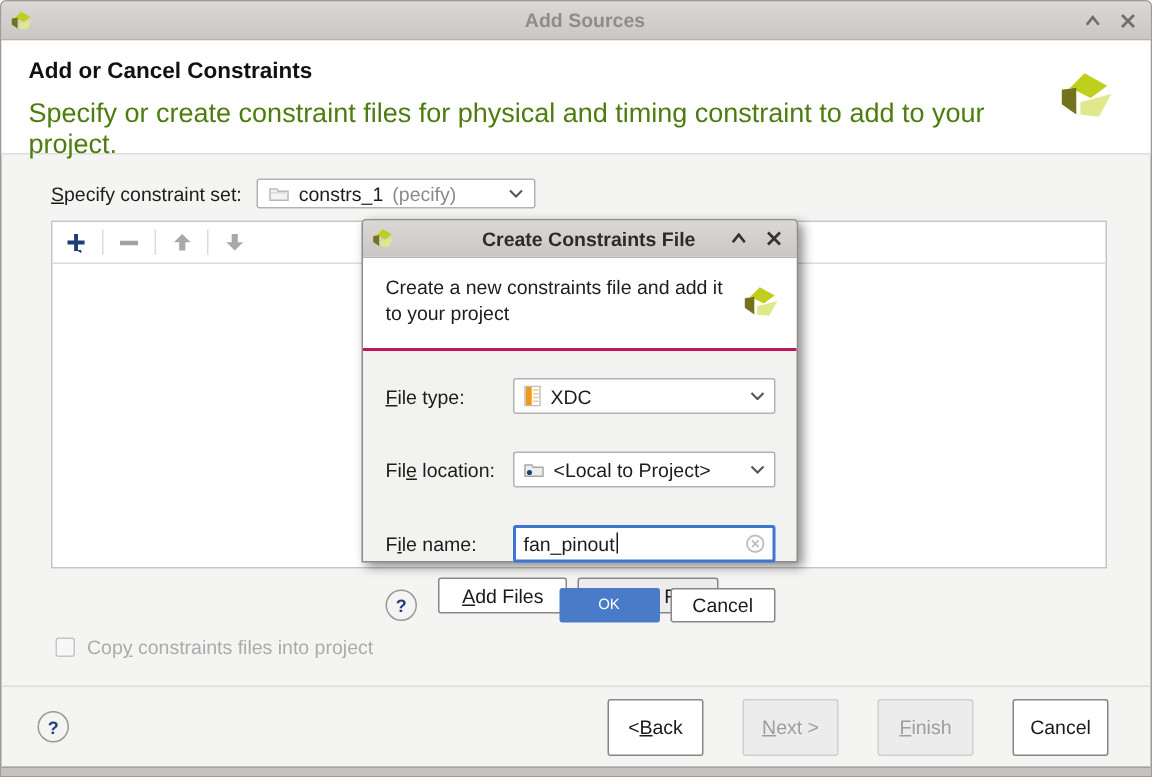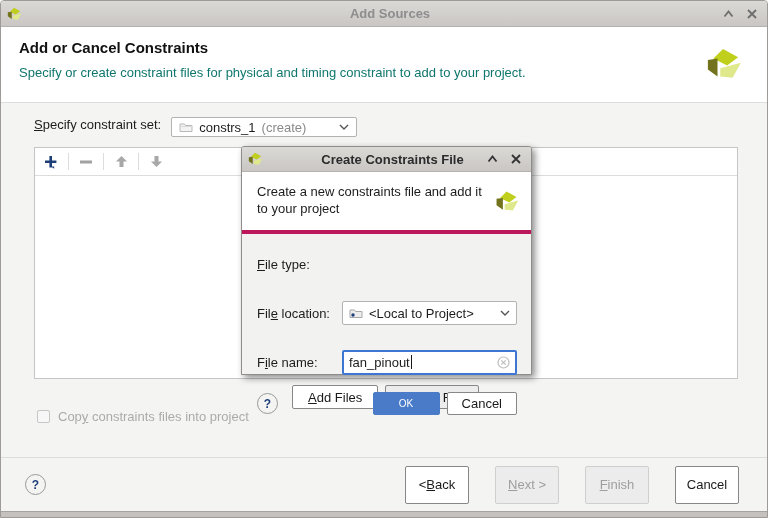--- a/index.html
+++ b/index.html
@@ -46,27 +46,27 @@
   
   .header {
     height: 76px; flex: 0 0 76px;
     background: #ffffff;
     border-bottom: 1px solid #dcdcdc;
     display: flex; align-items: flex-start;
     padding: 12px 22px 0 18px;
   }
   .header-text { flex: 1; }
   .header-title { font-size: 15px; font-weight: bold; margin-bottom: 9px; color: #111; }
-  .header-sub { font-size: 13px; color: #0f766e; }
+  .header-sub { font-size: 18px; color: #4d7c0f; }
   .logo-lg { width: 44px; height: 46px; margin-top: 2px; }
 
   
   .content { flex: 1 1 auto; padding: 14px 30px 0 33px; position: relative; }
 
-  .cs-row { display: flex; align-items: flex-start; margin-bottom: 6px; height: 24px; }
+  .cs-row { display: flex; align-items: center; margin-bottom: 6px; height: 24px; }
   .cs-row label { margin-right: 10px; }
   .combo {
     display: inline-flex; align-items: center;
     width: 186px; height: 20px;
     background: #fff; border: 1px solid #b3b3b3; border-radius: 2px;
     padding: 0 7px; gap: 6px;
   }
   .combo .combo-text { white-space: nowrap; }
   .combo .muted { color: #8a8a8a; }
   .combo .chev { margin-left: auto; }
@@ -88,21 +88,21 @@
 
   .file-btn-row { display: flex; justify-content: center; gap: 7px; margin-top: 6px; }
   .btn {
     display: inline-flex; align-items: center; justify-content: center;
     height: 24px; min-width: 86px; padding: 0 14px;
     background: #ffffff; border: 1px solid #878787; border-radius: 2px;
     font-size: 13px; color: #1a1a1a; cursor: default;
   }
   .btn.shaded { background: #ececec; }
 
-  .checkbox-row { display: flex; align-items: center; gap: 8px; margin-left: 3px; }
+  .checkbox-row { display: flex; align-items: center; gap: 8px; margin-top: 15px; margin-left: 3px; }
   .checkbox {
     width: 13px; height: 13px;
     border: 1px solid #c6c6c6; border-radius: 2px; background: #f7f7f7;
   }
   .checkbox-label { color: #ababab; }
 
   
   .footer {
     height: 54px; flex: 0 0 54px;
     border-top: 1px solid #dcdcdc;
@@ -130,21 +130,21 @@
     background: #f2f2f1;
     border: 1px solid #8f8c89;
     border-radius: 3px 3px 0 0;
     box-shadow: 3px 3px 7px rgba(0,0,0,.45);
     display: flex; flex-direction: column;
     z-index: 10;
   }
   .modal .titlebar { border-radius: 2px 2px 0 0; height: 25px; flex-basis: 25px; }
   .modal .tb-title { color: #2b2b2b; }
   .modal-desc {
-    background: #fff; border-bottom: 4px solid #be185d;
+    background: #fff; border-bottom: 2px solid #be185d;
     padding: 11px 10px 11px 15px;
     display: flex; align-items: flex-start;
     flex: 0 0 62px;
   }
   .modal-desc .desc-text { width: 232px; line-height: 17px; }
   .logo-md { width: 29px; height: 33px; margin-left: auto; margin-top: 2px; }
 
   .modal-form { padding: 10px 14px 0 15px; flex: 1; display: flex; flex-direction: column; }
   .field-row { display: flex; align-items: center; margin-bottom: 9px; height: 40px; }
   .field-row .f-label { width: 85px; flex: 0 0 85px; }
@@ -223,21 +223,21 @@
   <div class="content">
 
     <div class="cs-row">
       <label><u>S</u>pecify constraint set:</label>
       <div class="combo">
         <svg width="14" height="12" viewBox="0 0 14 12">
           <path d="M1,3 L1,10.5 L13,10.5 L13,4.5 L6.5,4.5 L5.5,3 Z" fill="#f3f3f3" stroke="#b9b9b9"></path>
           <path d="M1,5.5 L13,5.5" stroke="#d9d9d9"></path>
         </svg>
         <span class="combo-text">constrs_1</span>
-        <span class="combo-text muted">(create)</span>
+        <span class="combo-text muted">(pecify)</span>
         <svg class="chev" width="10" height="6" viewBox="0 0 10 6">
             <polyline points="1,1 5,5 9,1" fill="none" stroke="#555" stroke-width="1.4"></polyline>
           </svg>
       </div>
     </div>
 
     <div class="table-panel">
       <div class="toolbar">
         <div class="tool-btn">
           <svg width="16" height="16" viewBox="0 0 16 16">
@@ -313,20 +313,31 @@
       <div class="desc-text">Create a new constraints file and add it to your project</div>
       <svg class="logo-md" viewBox="0 0 32 28">
           <use href="#xlogo"></use>
         </svg>
     </div>
 
     <div class="modal-form">
 
       <div class="field-row">
         <span class="f-label"><u>F</u>ile type:</span>
+        <div class="field-box">
+          <svg width="12" height="14" viewBox="0 0 12 14">
+            <rect x="1" y="0.5" width="10" height="13" fill="#fff" stroke="#c0c0c0"></rect>
+            <rect x="1.5" y="1" width="4" height="12" fill="#ef9a1d"></rect>
+            <path d="M6.5,3 h3.5 M6.5,5.5 h3.5 M6.5,8 h3.5 M6.5,10.5 h3.5" stroke="#f0c98c" stroke-width="1"></path>
+          </svg>
+          <span>XDC</span>
+          <svg class="chev" width="10" height="6" viewBox="0 0 10 6">
+              <polyline points="1,1 5,5 9,1" fill="none" stroke="#555" stroke-width="1.4"></polyline>
+            </svg>
+        </div>
       </div>
 
       <div class="field-row">
         <span class="f-label">Fil<u>e</u> location:</span>
         <div class="field-box">
           <svg width="14" height="12" viewBox="0 0 14 12">
             <path d="M1,3 L1,10.5 L13,10.5 L13,4.5 L6.5,4.5 L5.5,3 Z" fill="#ededed" stroke="#a8a8a8"></path>
             <circle cx="4" cy="8" r="1.7" fill="#1d3e79"></circle>
           </svg>
           <span>&lt;Local to Project&gt;</span>

